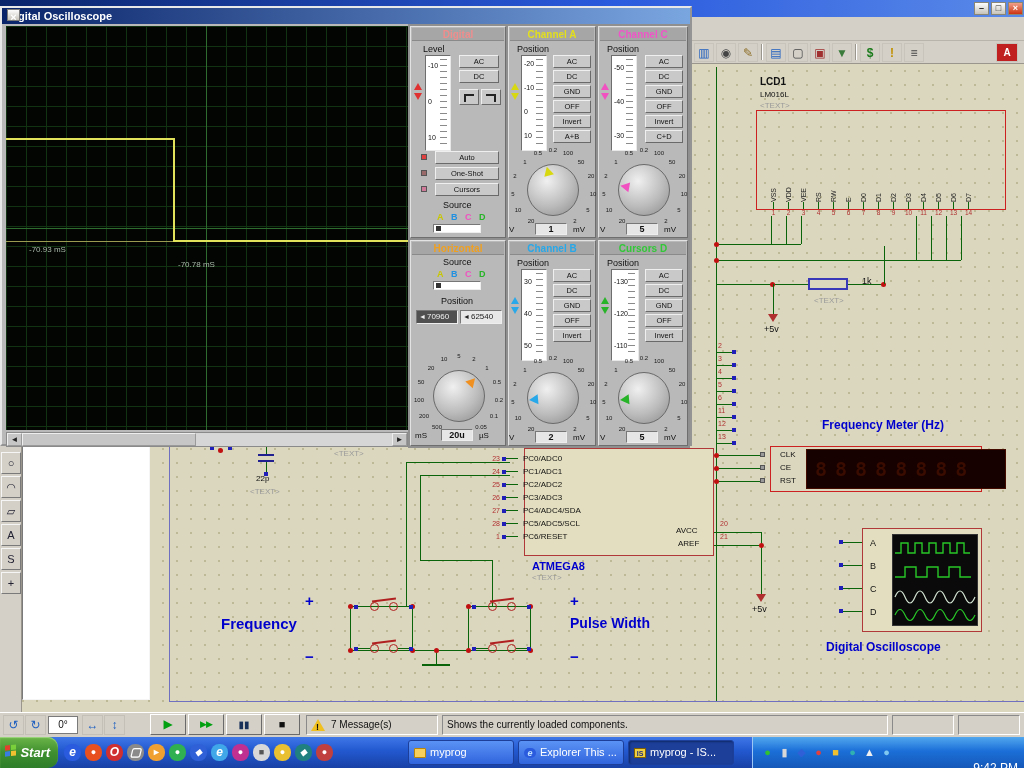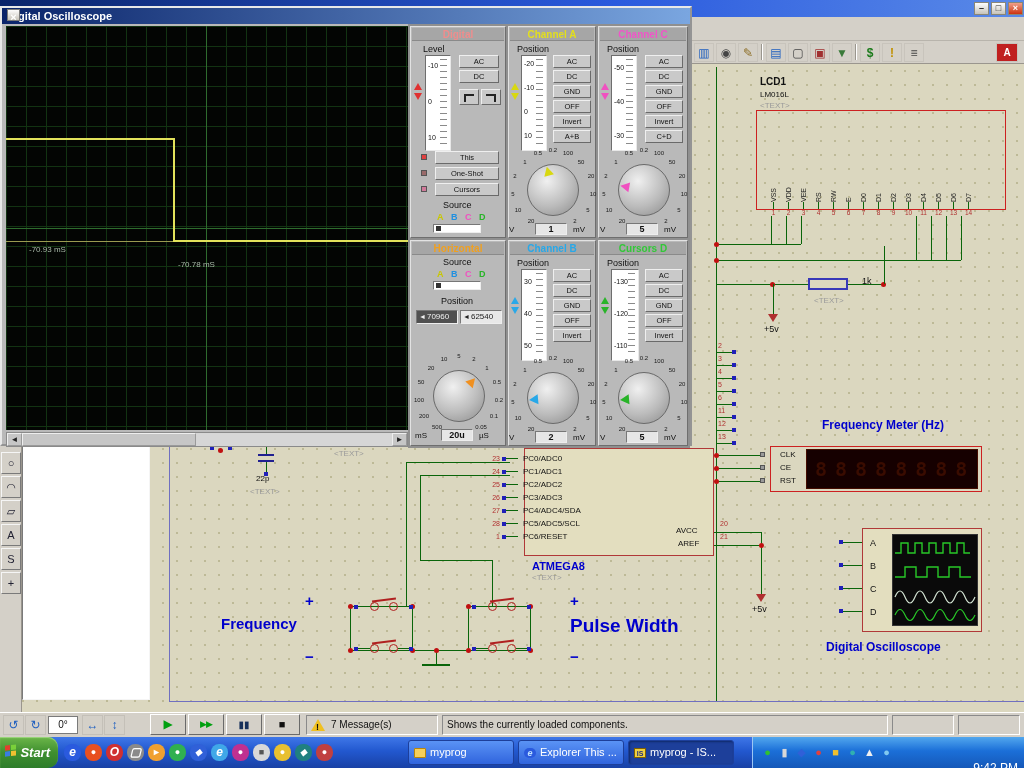--- a/index.html
+++ b/index.html
@@ -41,21 +41,21 @@
   .res{position:absolute;left:792px;top:214px;width:40px;height:12px;border:2px solid #3838b8;background:#dbd7bf;}
   .pwr{position:absolute;width:0;height:0;border-left:5px solid transparent;border-right:5px solid transparent;border-top:8px solid #b03030;}
   .mcu{position:absolute;left:508px;top:384px;width:190px;height:108px;background:#e3debf;border:1px solid #b03838;}
   .mrows{position:absolute;left:452px;top:388px;width:180px;}
   .mrow{display:flex;align-items:center;height:13px;}
   .mnum{width:34px;text-align:right;color:#b03030;font-size:7px;padding-right:2px;}
   .msq{width:4px;height:4px;background:#2020b8;}
   .mstub{width:12px;height:1px;background:#0a650a;}
   .mname{padding-left:5px;font-size:8px;color:#111;}
   .fmeter{position:absolute;left:754px;top:382px;width:212px;height:46px;border:1px solid #cc2020;background:#dbd7bf;}
-  .fdisp{position:absolute;left:790px;top:385px;width:172px;height:40px;background:#160000;border:1px solid #440c00;}
+  .fdisp{position:absolute;left:790px;top:385px;width:200px;height:40px;background:#160000;border:1px solid #440c00;}
   .fghost,.fdig{position:absolute;left:8px;top:0;width:160px;height:38px;font:bold 20px/38px "DejaVu Sans Mono",monospace;letter-spacing:8px;}
   .fghost{color:#3a0c00;}
   .fdig{color:#ff2800;}
   .fpin{position:absolute;color:#111;font-size:8px;}
   .dso{position:absolute;left:846px;top:464px;width:120px;height:104px;background:#e3debf;border:1px solid #b03838;}
   .dsoscr{position:absolute;left:876px;top:470px;width:86px;height:92px;background:#0a0a0a;border:1px solid #333;}
   .pbtn{position:absolute;width:60px;height:20px;}
   .pbtn .c{position:absolute;top:4px;width:9px;height:9px;border:1.5px solid #b02020;border-radius:50%;}
   .pbtn .bar{position:absolute;left:18px;top:1px;width:24px;height:2px;background:#b02020;transform:rotate(-7deg);}
   .pbtn .wl{position:absolute;top:8px;height:1px;background:#0a650a;}
@@ -490,21 +490,21 @@
         <b class="c" style="left:16px"></b>
         <b class="bar"></b>
         <b class="c" style="left:35px"></b>
         <b class="wl" style="left:44px;width:12px"></b>
         <b class="sq" style="left:55px;top:7px"></b>
       </div>
 
     <span class="blab" style="left:205px;top:551px;font-size:15px">Frequency</span>
     <span class="blab" style="left:289px;top:528px;font-size:15px">+</span>
     <span class="blab" style="left:289px;top:584px;font-size:15px">−</span>
-    <span class="blab" style="left:554px;top:551px;font-size:19px">Pulse Width</span>
+    <span class="blab" style="left:554px;top:551px;font-size:14px">Pulse Width</span>
     <span class="blab" style="left:554px;top:528px;font-size:15px">+</span>
     <span class="blab" style="left:554px;top:584px;font-size:15px">−</span>
   </div>
 
   <div class="ltools">
     <span class="ltb" style="top:6px">○</span>
     <span class="ltb" style="top:30px">◠</span>
     <span class="ltb" style="top:54px">▱</span>
     <span class="ltb" style="top:78px">A</span>
     <span class="ltb" style="top:102px">S</span>
@@ -602,21 +602,21 @@
       </div>
       <span class="sbtn" style="left:48px;top:28px;width:40px">AC</span>
       <span class="sbtn" style="left:48px;top:43px;width:40px">DC</span>
       <span class="edgeb" style="left:48px;top:62px">
           <i class="edr"></i>
         </span>
       <span class="edgeb" style="left:70px;top:62px">
           <i class="edf"></i>
         </span>
       <span class="led" style="left:10px;top:127px;background:#e04040"></span>
-      <span class="sbtn" style="left:24px;top:124px;width:64px">This</span>
+      <span class="sbtn" style="left:24px;top:124px;width:64px">Auto</span>
       <span class="led" style="left:10px;top:143px;background:#9a6a6a"></span>
       <span class="sbtn" style="left:24px;top:140px;width:64px">One-Shot</span>
       <span class="led" style="left:10px;top:159px;background:#d07a9a"></span>
       <span class="sbtn" style="left:24px;top:156px;width:64px">Cursors</span>
       <span class="plab" style="left:32px;top:173px">Source</span>
       <span class="srcl" style="left:26px;top:185px;color:#c8c800">A</span>
       <span class="srcl" style="left:40px;top:185px;color:#2090e0">B</span>
       <span class="srcl" style="left:54px;top:185px;color:#f050c0">C</span>
       <span class="srcl" style="left:68px;top:185px;color:#28b428">D</span>
       <span class="hsl" style="left:22px;top:197px">

